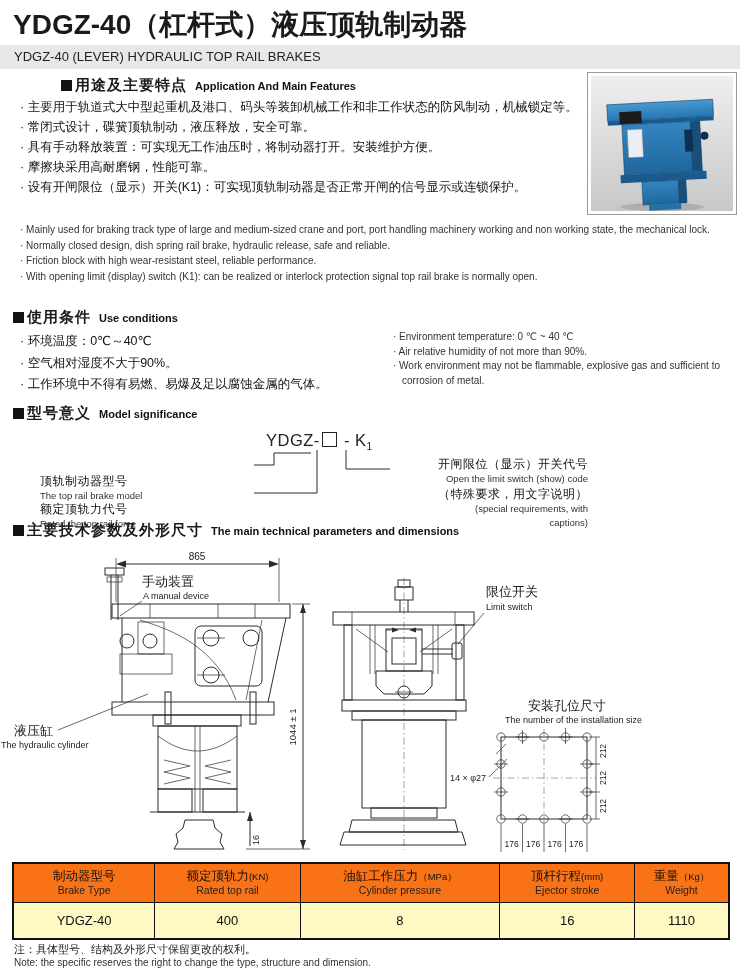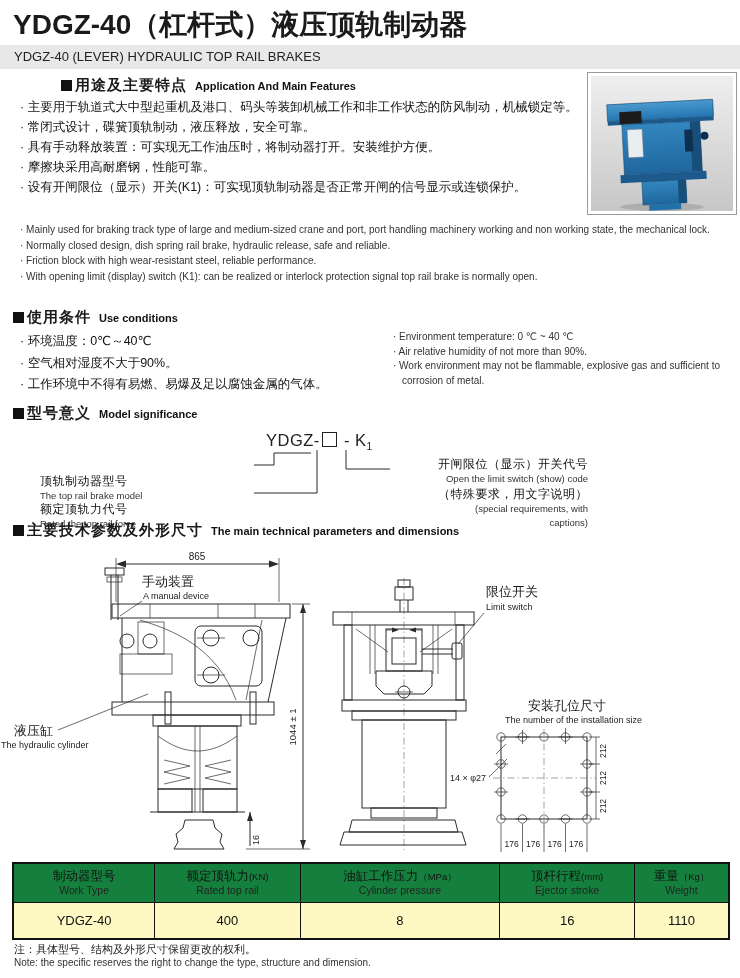--- a/index.html
+++ b/index.html
@@ -37,21 +37,21 @@
   .ml-zh{font-size:12px;line-height:15px;color:#111;letter-spacing:.5px;}
   .ml-en{font-size:9.5px;line-height:13px;color:#333;}
   .mr-zh{font-size:12px;line-height:16px;color:#111;letter-spacing:.5px;}
   .mr-en{font-size:9.5px;line-height:14px;color:#333;}
   
   .draw{left:0;top:544px;}
   
   .ptable{left:12px;top:862px;width:718px;border-collapse:collapse;table-layout:fixed;}
   .ptable td{border:1px solid #111;text-align:center;vertical-align:middle;padding:0;}
   .ptable{border:2px solid #111;}
-  .tr-head td{height:38px;background:#15803d;}
+  .tr-head td{height:38px;background:#f97316;}
   .tr-data td{height:35px;background:#fef9c3;font-size:13px;color:#111;}
   .th-zh{font-size:12.5px;font-weight:500;color:#111;line-height:15px;}
   .th-zh .unit{font-size:9.5px;}
   .th-en{font-size:10.5px;color:#222;line-height:13px;}
   
   .note-zh{left:14px;top:942px;font-size:11px;color:#222;}
   .note-en{left:14px;top:957px;font-size:10px;color:#333;}
   svg text{font-family:"Liberation Sans","DejaVu Sans",sans-serif;fill:#1c1c1c;}
   .dline{stroke:#2b2b2b;stroke-width:1;fill:none;}
   .thin{stroke:#2b2b2b;stroke-width:.7;fill:none;}
@@ -366,21 +366,21 @@
       <col style="width:19.8%">
         <col style="width:20.3%">
         <col style="width:27.9%">
         <col style="width:18.8%">
         <col style="width:13.2%">
     </colgroup>
     <tbody>
         <tr class="tr-head">
       <td>
         <div class="th-zh"><span>制动器型号</span><span class="unit"></span></div>
-        <div class="th-en">Work Type</div>
+        <div class="th-en">Brake Type</div>
       </td>
       <td>
         <div class="th-zh"><span>额定顶轨力</span><span class="unit">(KN)</span></div>
         <div class="th-en">Rated top rail</div>
       </td>
       <td>
         <div class="th-zh"><span>油缸工作压力</span><span class="unit">（MPa）</span></div>
         <div class="th-en">Cylinder pressure</div>
       </td>
       <td>

